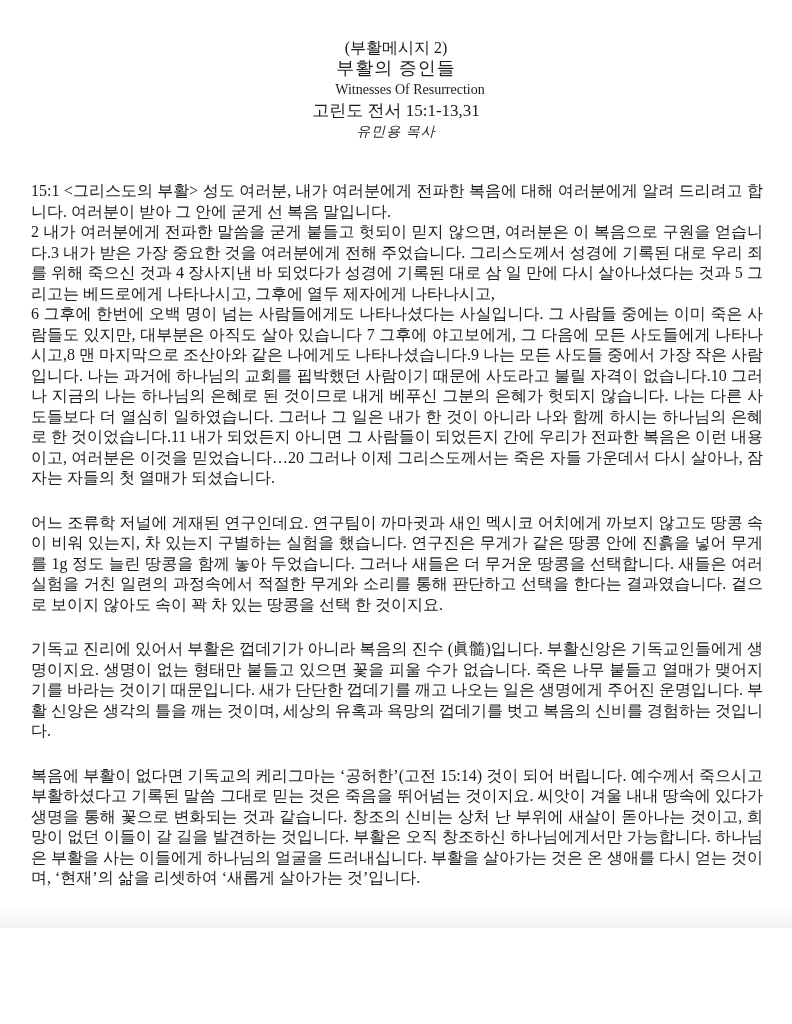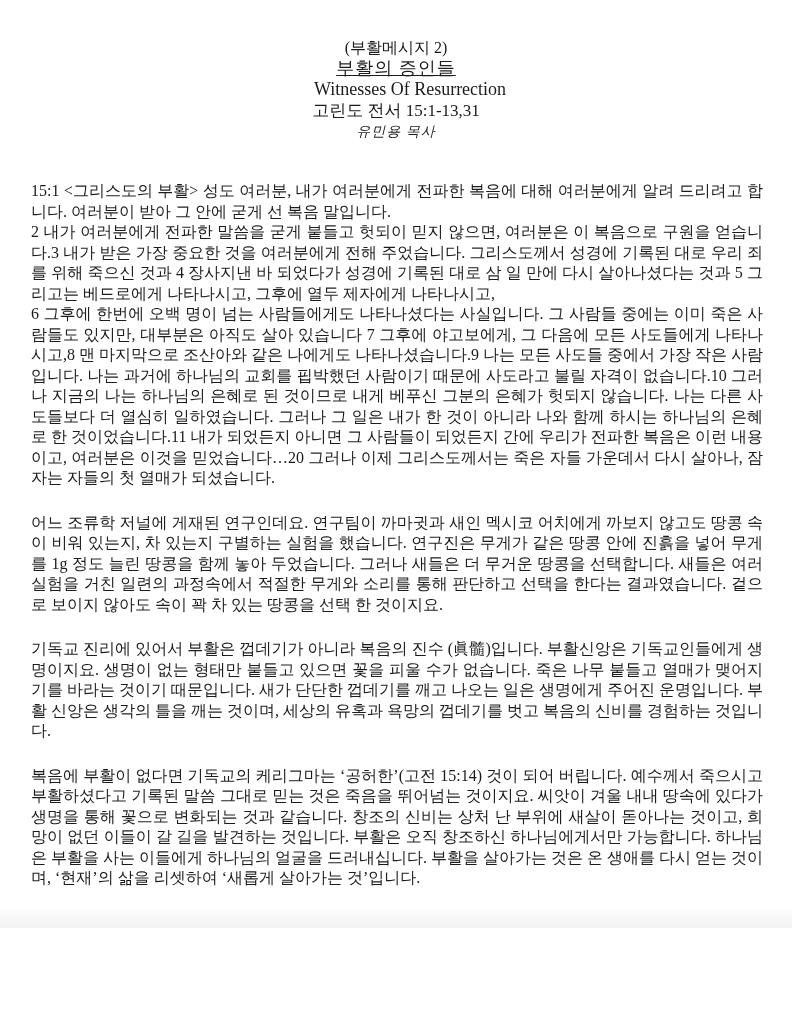--- a/index.html
+++ b/index.html
@@ -18,22 +18,22 @@
     box-sizing: border-box;
   }
   
   .doc-header {
     padding-top: 37px;
     text-align: center;
     line-height: 21px;
     font-size: 16px;
   }
   .doc-header .series    { font-size: 16px; }
-  .doc-header .title-ko  { font-size: 18px; letter-spacing: 1px; text-decoration: underline; }
-  .doc-header .title-en  { font-size: 18px; padding-left: 28px; }
+  .doc-header .title-ko  { font-size: 18px; letter-spacing: 1px; }
+  .doc-header .title-en  { font-size: 14px; padding-left: 28px; }
   .doc-header .scripture { font-size: 17px; }
   .doc-header .preacher  { font-size: 14px; letter-spacing: 1px; font-style: italic; }
   .doc-header div { height: 21px; }
   
   .doc-body {
     margin: 39px 29px 0 31px;
     font-size: 16px;
     line-height: 20.5px;
     text-align: justify;
   }

